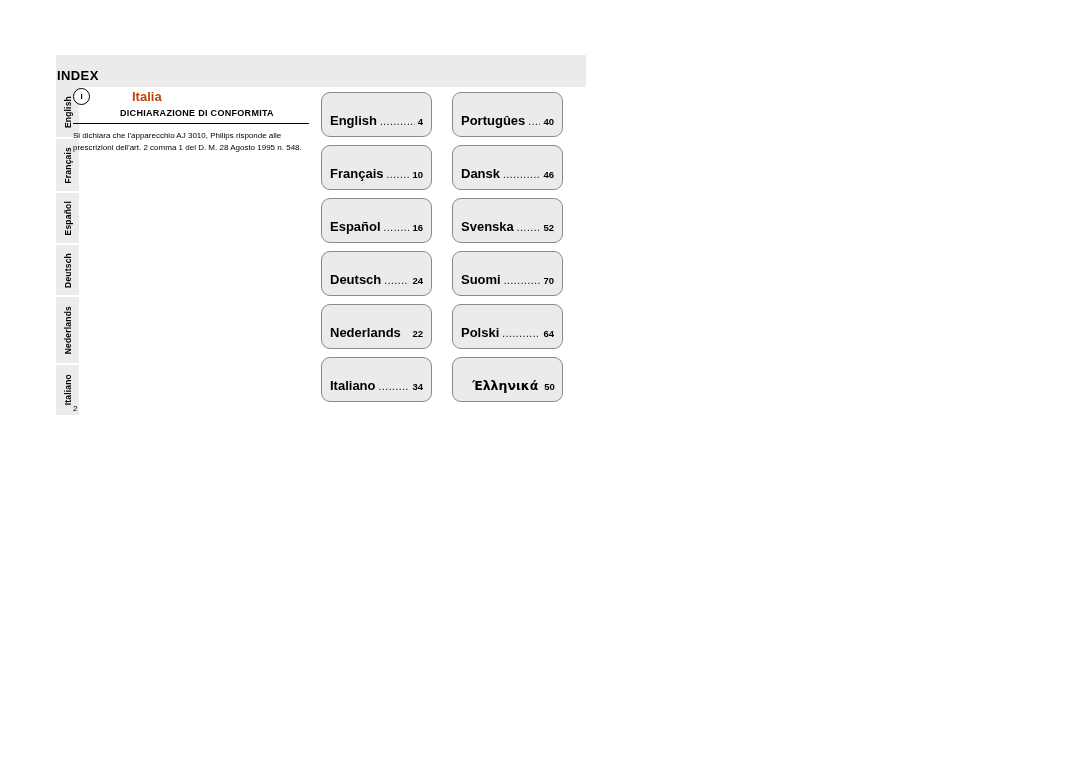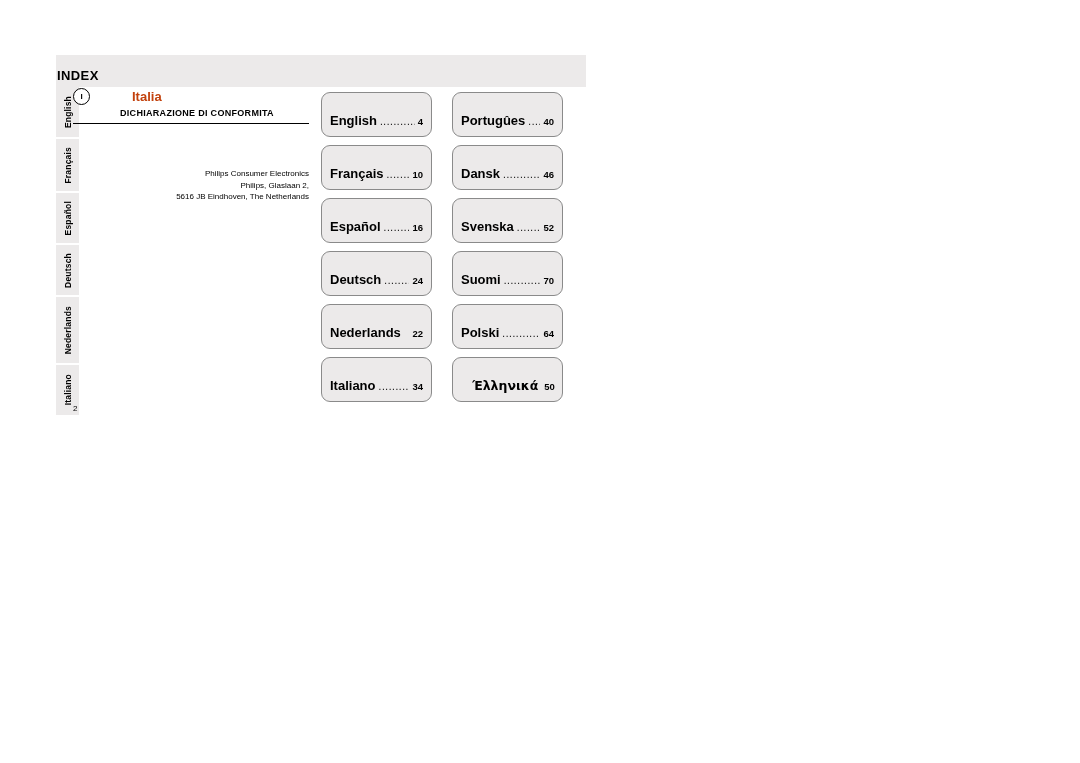--- a/index.html
+++ b/index.html
@@ -228,26 +228,22 @@
 
   <div class="page-number">2</div>
 
   <div class="country-row">
     <div class="flag-badge">I</div>
     <div class="country-name">Italia</div>
   </div>
 
   <div class="declaration-title">DICHIARAZIONE DI CONFORMITA</div>
   <div class="declaration-rule"></div>
-
-  <div class="address-block">
-    <div>Philips Consumer Electronics</div>
-    <div>Philips, Glaslaan 2,</div>
-    <div>5616 JB Eindhoven, The Netherlands</div>
-  </div>
+  <div class="declaration-body">Si dichiara che l'apparecchio AJ 3010, Philips risponde alle prescrizioni dell'art. 2 comma 1 del D. M. 28 Agosto 1995 n. 548.</div>
+
 
   <div class="lang-grid">
 
     <div class="lang-col col-left">
       <div class="lang-btn">
         <div class="lang-inner">
           <span class="lang-name">English</span>
           <span class="lang-dots">................</span>
           <span class="lang-page">4</span>
         </div>

